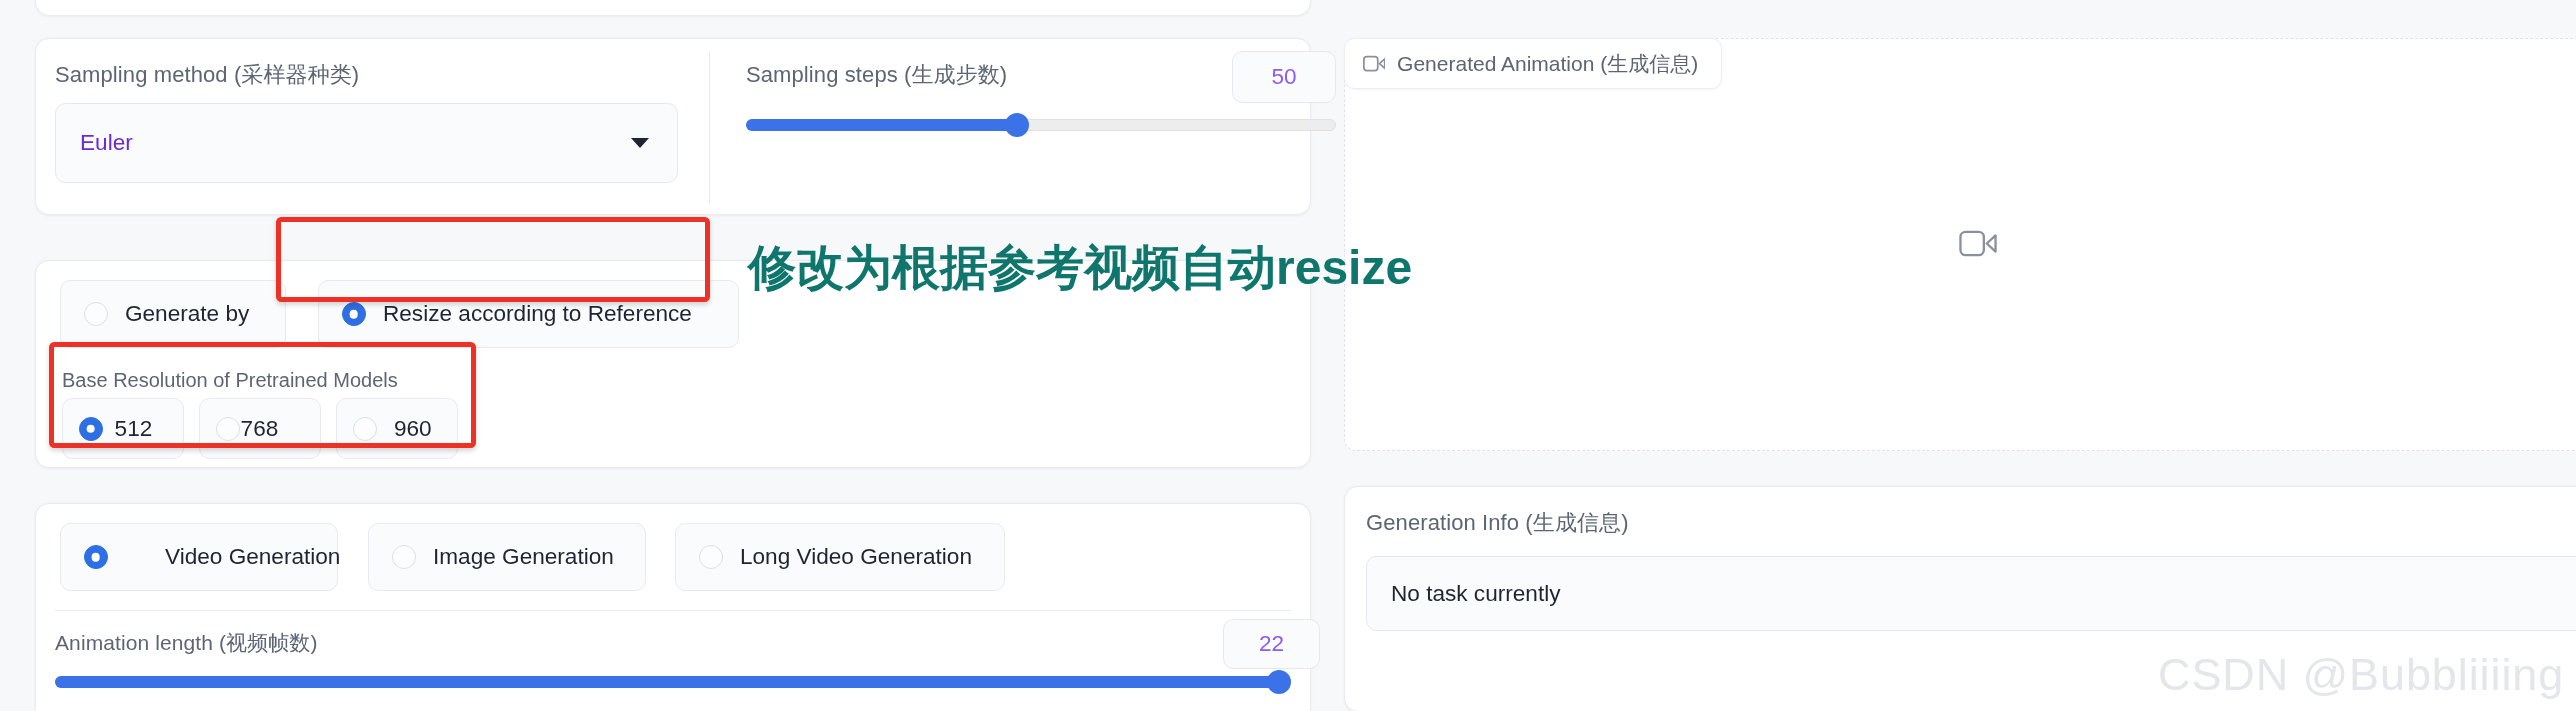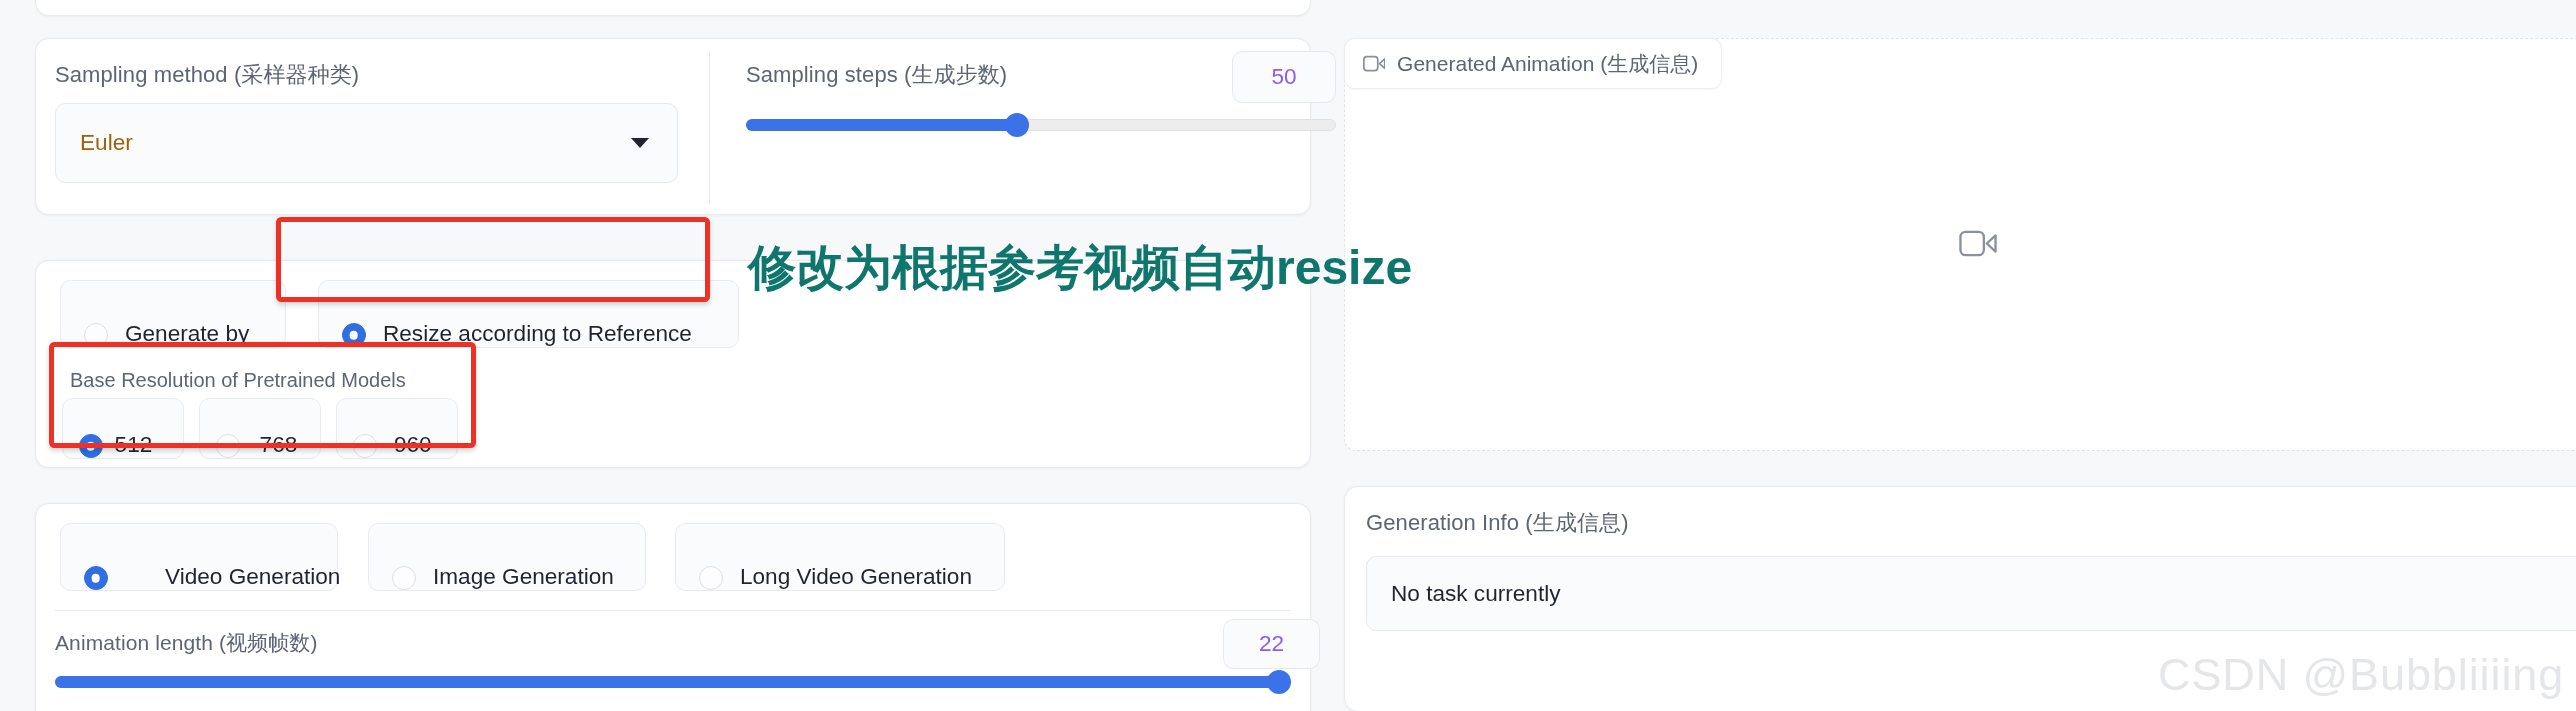--- a/index.html
+++ b/index.html
@@ -39,21 +39,21 @@
   }
 
   .dropdown {
     position: absolute;
     background: #fafbfc;
     border: 0.9px solid #e6e8ee;
     border-radius: 10.4px;
     display: flex; align-items: center;
   }
   .dropdown .dd-value {
-    color: #a16207; font-size: 22.6px; padding-left: 24px; flex: 1;
+    color: #6d28d9; font-size: 22.6px; padding-left: 24px; flex: 1;
   }
   .dropdown .dd-caret {
     width: 0; height: 0;
     border-left: 9.5px solid transparent;
     border-right: 9.5px solid transparent;
     border-top: 10.4px solid #1f2430;
     margin-right: 28px;
   }
 
   
@@ -81,42 +81,42 @@
     background: #3b72e8; border-radius: 50%;
     transform: translateX(-12px);
   }
 
   
   .radio-pill {
     position: absolute;
     background: #fafbfc;
     border: 0.9px solid #e8eaf0;
     border-radius: 10.4px;
-    display: flex; align-items: flex-end;
+    display: flex; align-items: center;
   }
   .radio-dot {
     width: 24px; height: 24px; border-radius: 50%;
     border: 1.7px solid #dcdfe6; background: #fdfdfd;
     margin-left: 22.6px; flex: none;
     position: relative;
   }
   .radio-dot.on { background: #2f6fe4; border-color: #2f6fe4; }
   .radio-dot.on::after {
     content: ""; position: absolute; left: 50%; top: 50%;
     width: 8.7px; height: 8.7px; border-radius: 50%; background: #fff;
     transform: translate(-50%,-50%);
   }
   .radio-label {
     color: #1f2430; font-size: 22.6px; margin-left: 17.4px;
     padding-right: 24px; white-space: nowrap;
   }
 
   
   .group-label {
-    position: absolute; color: #5d6575; font-size: 20px; white-space: nowrap; margin-left: 8px;
+    position: absolute; color: #5d6575; font-size: 20px; white-space: nowrap;
   }
 
   
   .red-box {
     position: absolute;
     border: 5.2px solid #ee3124;
     border-radius: 5.2px;
     box-shadow: 0 2.6px 5.2px rgba(0,0,0,.16);
     pointer-events: none;
   }
@@ -225,21 +225,21 @@
 
     <div class="group-label" style="left:26px; top:108px;">Base Resolution of Pretrained Models</div>
 
     <div class="radio-pill" style="left:26px; top:137px; width:122px; height:61px;">
       <span class="radio-dot on" style="margin-left:15.6px;"></span>
       <span class="radio-label" style="margin-left:12px; padding-right:15.6px;">512</span>
     </div>
 
     <div class="radio-pill" style="left:163px; top:137px; width:122px; height:61px;">
       <span class="radio-dot" style="margin-left:15.6px;"></span>
-      <span class="radio-label" style="margin-left:20px; padding-right:15.6px;">768</span>
+      <span class="radio-label" style="margin-left:1px; padding-right:15.6px;">768</span>
     </div>
 
     <div class="radio-pill" style="left:300px; top:137px; width:122px; height:61px;">
       <span class="radio-dot" style="margin-left:15.6px;"></span>
       <span class="radio-label" style="padding-right:15.6px;">960</span>
     </div>
   </div>
 
   <div class="card" style="left:35px; top:503px; width:1276px; height:226px;">
 

